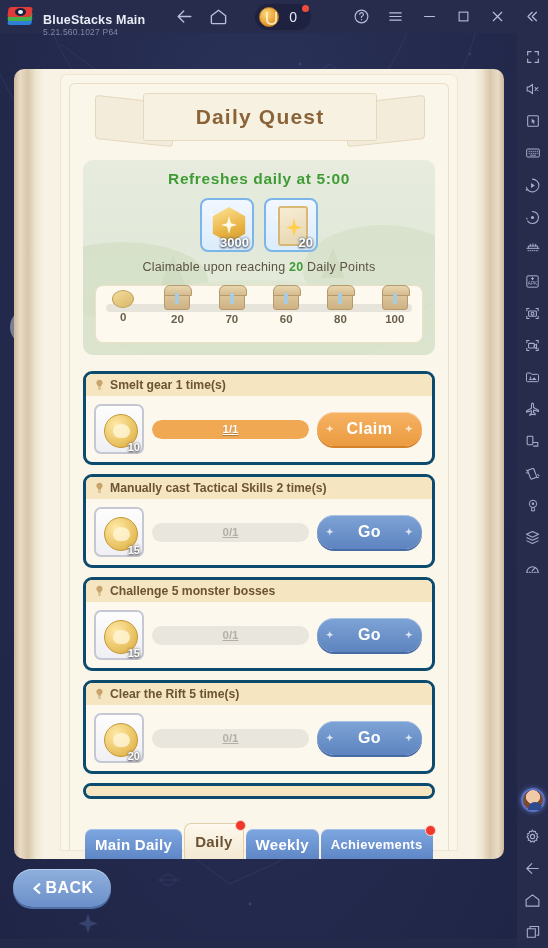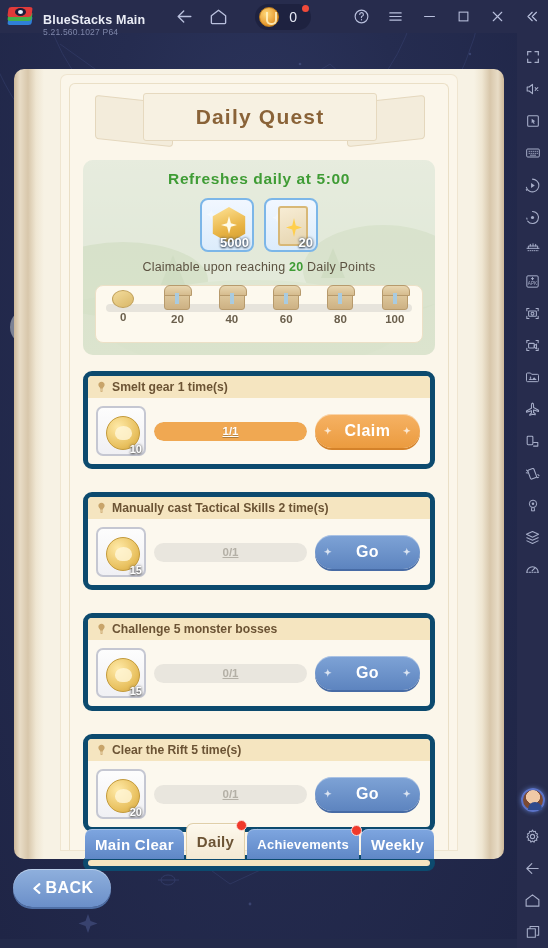--- a/index.html
+++ b/index.html
@@ -163,22 +163,22 @@
     width:22px;height:18px;margin:0 auto;border-radius:50%;
     background:linear-gradient(150deg,#f3dc9c,#ddb košík);
     background:linear-gradient(150deg,#f3dc9c,#d9b768);
     border:1px solid #c0a059;
   }
   .ms .lbl{ font-size:11.5px; color:#6a5f4c; font-weight:bold; margin-top:3px;}
 
   
   .quests{ position:absolute; left:22px; top:296px; width:352px; }
   .quest{
-    background:#fcf8ee; border:5px solid #0c4a6e; border-radius:9px;
-    margin-bottom:23px; overflow:hidden;
+    background:#fcf8ee; border:3px solid #0c4a6e; border-radius:9px;
+    margin-bottom:9px; overflow:hidden;
   }
   .q-title{
     background:#f5e5c0; padding:4px 8px; color:#6b5334;
     font-size:12.2px; font-weight:bold; display:flex; align-items:center; gap:5px;
   }
   .q-body{ display:flex; align-items:center; padding:8px 10px 8px 8px; gap:8px;}
   .q-item{
     width:50px;height:50px;border-radius:7px;flex:none; position:relative;
     background:linear-gradient(180deg,#fdfdfd,#f0f0f4);
     border:2px solid #c5c7d2;
@@ -419,21 +419,21 @@
         <div class="rewards">
           <div class="rw">
             <svg class="sparkbg" viewBox="0 0 54 54">
               <g fill="#ffffff" opacity=".75">
                 <path d="M10 10 l1.6 4 4 1.6 -4 1.6 -1.6 4 -1.6 -4 -4 -1.6 4 -1.6z"></path>
                 <path d="M40 16 l1.4 3.4 3.4 1.4 -3.4 1.4 -1.4 3.4 -1.4 -3.4 -3.4 -1.4 3.4 -1.4z"></path>
                 <path d="M22 38 l1.3 3 3 1.3 -3 1.3 -1.3 3 -1.3 -3 -3 -1.3 3 -1.3z"></path>
               </g>
             </svg>
             <div class="gemhex"></div>
-            <div class="rw-qty">5000</div>
+            <div class="rw-qty">3000</div>
           </div>
           <div class="rw">
             <svg class="sparkbg" viewBox="0 0 54 54">
               <g fill="#ffffff" opacity=".75">
                 <path d="M12 14 l1.5 3.6 3.6 1.5 -3.6 1.5 -1.5 3.6 -1.5 -3.6 -3.6 -1.5 3.6 -1.5z"></path>
                 <path d="M42 34 l1.3 3 3 1.3 -3 1.3 -1.3 3 -1.3 -3 -3 -1.3 3 -1.3z"></path>
               </g>
             </svg>
             <div class="card"></div>
             <div class="rw-qty">20</div>
@@ -450,21 +450,21 @@
             <div class="ms">
               <div class="coin0"></div>
               <div class="lbl">0</div>
             </div>
             <div class="ms">
               <div class="chest"></div>
               <div class="lbl">20</div>
             </div>
             <div class="ms">
               <div class="chest"></div>
-              <div class="lbl">40</div>
+              <div class="lbl">70</div>
             </div>
             <div class="ms">
               <div class="chest"></div>
               <div class="lbl">60</div>
             </div>
             <div class="ms">
               <div class="chest"></div>
               <div class="lbl">80</div>
             </div>
             <div class="ms">
@@ -585,32 +585,32 @@
           <div class="q-title"></div>
         </div>
       </div>
 
       <div class="page-footer-orn">❧&nbsp;✦&nbsp;☙</div>
     </div>
   </div>
 
   <div class="tabs">
     <div class="tab">
-      <span>Main Clear</span>
+      <span>Main Daily</span>
     </div>
     <div class="tab active">
       <span>Daily</span>
       <span class="nd"></span>
     </div>
+    <div class="tab">
+      <span>Weekly</span>
+    </div>
     <div class="tab small">
       <span>Achievements</span>
       <span class="nd"></span>
-    </div>
-    <div class="tab">
-      <span>Weekly</span>
     </div>
   </div>
 
   <div class="backbtn">
     <svg width="15" height="15" viewBox="0 0 24 24" fill="none" stroke="#fff" stroke-width="3.4" stroke-linecap="round" stroke-linejoin="round">
       <path d="M15 5l-8 7 8 7"></path>
       </svg>
     <span>BACK</span>
   </div>
 </div>

